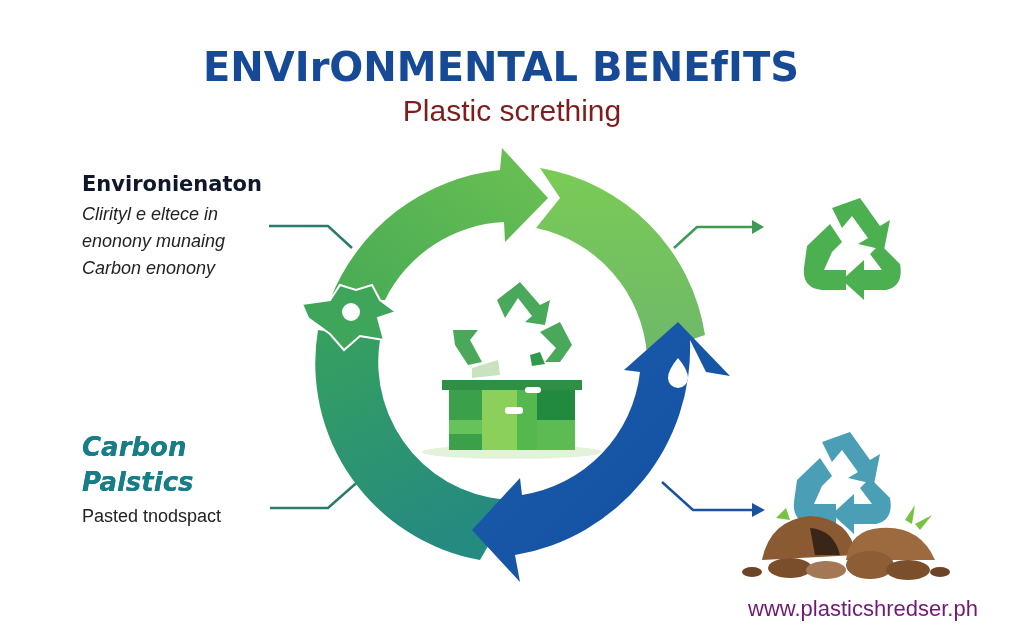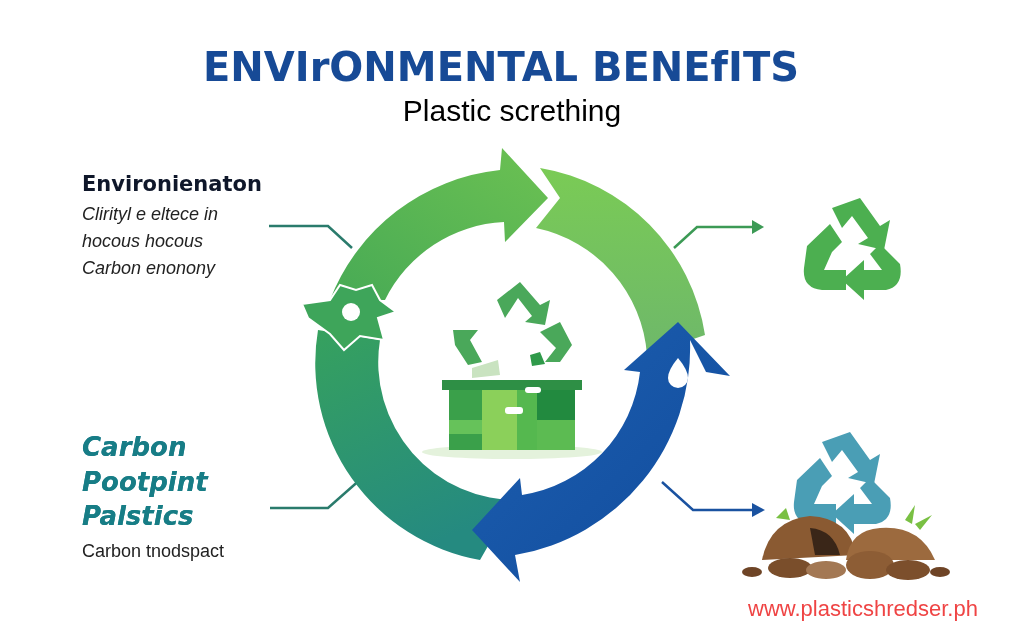--- a/index.html
+++ b/index.html
@@ -1,55 +1,54 @@
 <!DOCTYPE html>
 <html><head>
 <meta charset="utf-8">
 <style>
   html,body{margin:0;padding:0;}
   body{width:1024px;height:640px;background:#ffffff;position:relative;overflow:hidden;font-family:"Liberation Sans","DejaVu Sans",sans-serif;}
   .title{position:absolute;left:0;top:44px;width:1002px;text-align:center;font-family:"DejaVu Sans",sans-serif;font-weight:bold;font-size:40px;letter-spacing:0px;color:#174a96;}
-  .subtitle{position:absolute;left:0;top:94px;width:1024px;text-align:center;font-size:30px;color:#000000;}
+  .subtitle{position:absolute;left:0;top:94px;width:1024px;text-align:center;font-size:30px;color:#7f1d1d;}
   .block{position:absolute;}
   .heading{font-family:"DejaVu Sans",sans-serif;font-weight:bold;line-height:1.2;}
   .body-text{font-size:18px;color:#222;line-height:1.5;}
   #left-top{left:82px;top:172px;}
   #left-top .heading{font-size:21px;color:#0f172a;}
   #left-top .body-text{margin-top:4px;font-style:italic;}
   #left-bottom{left:82px;top:430px;}
   #left-bottom .heading{font-size:26px;line-height:1.33;background:linear-gradient(180deg,#1b6f8f,#17857a);-webkit-background-clip:text;background-clip:text;color:#177d86;font-style:italic;}
   #left-bottom .body-text{margin-top:4px;}
-  .url{position:absolute;left:748px;top:596px;font-size:22px;color:#ef4444;}
+  .url{position:absolute;left:748px;top:596px;font-size:22px;color:#701a75;}
   svg.diagram{position:absolute;left:0;top:0;}
 </style>
 </head>
 <body>
 
 <div class="title">ENVIrONMENTAL BENEfITS</div>
 <div class="subtitle">Plastic scrething</div>
 
 <div class="block" id="left-top">
   <div class="heading">
     <div>Environienaton</div>
   </div>
   <div class="body-text">
     <div>Clirityl e eltece in</div>
-    <div>hocous hocous</div>
+    <div>enonony munaing</div>
     <div>Carbon enonony</div>
   </div>
 </div>
 
 <div class="block" id="left-bottom">
   <div class="heading">
     <div>Carbon</div>
-    <div>Pootpint</div>
     <div>Palstics</div>
   </div>
   <div class="body-text">
-    <div>Carbon tnodspact</div>
+    <div>Pasted tnodspact</div>
   </div>
 </div>
 
 <svg class="diagram" width="1024" height="640" viewBox="0 0 1024 640">
   <defs>
     <linearGradient id="gTop" x1="0" y1="1" x2="1" y2="0">
       <stop offset="0" stop-color="#47aa55"></stop>
       <stop offset="1" stop-color="#6cc152"></stop>
     </linearGradient>
     <linearGradient id="gRight" x1="0" y1="0" x2="0" y2="1">

